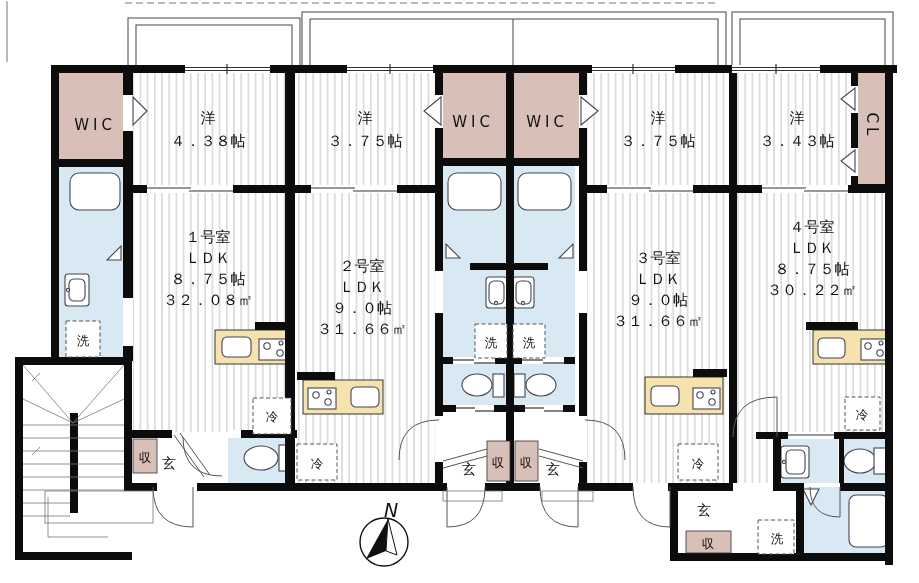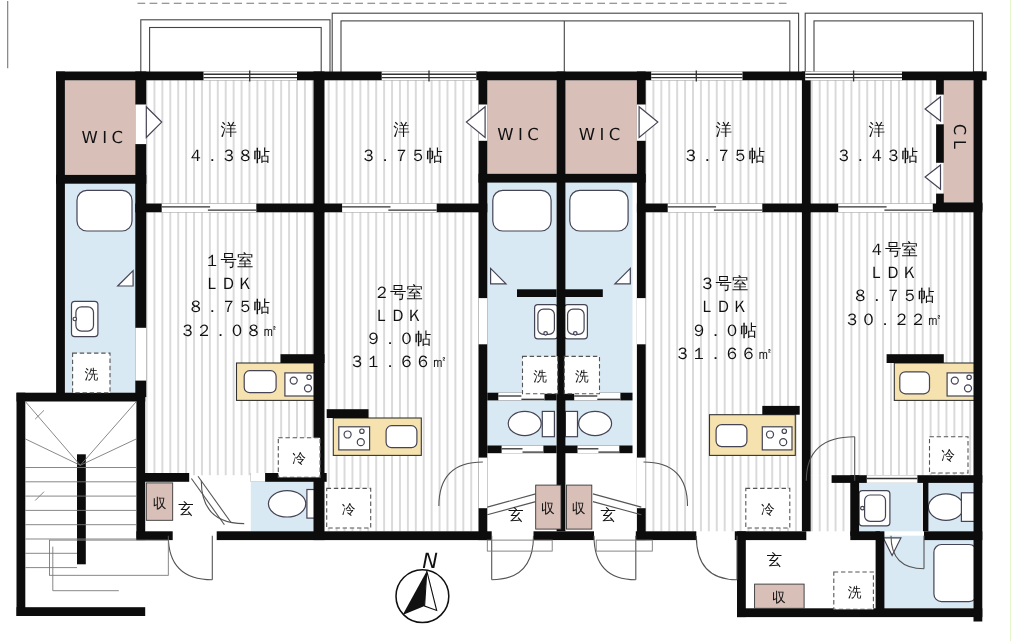--- a/index.html
+++ b/index.html
@@ -1,16 +1,16 @@
 <!DOCTYPE html>
 <html><head>
 <meta charset="utf-8">
 <style>
   html,body{margin:0;padding:0;background:#fff;}
-  .canvas{width:919px;height:583px;position:relative;background:#84cc16;overflow:hidden;}
+  .canvas{width:919px;height:583px;position:relative;background:#86efac;overflow:hidden;}
   svg{display:block;}
   text{font-family:"DejaVu Sans",sans-serif;fill:#111;}
   .t15{font-size:15px;}
   .t14{font-size:14px;}
   .t12{font-size:12.5px;}
   .wic{font-size:15px;letter-spacing:4px;}
   .wall{fill:#0c0c0c;}
   .thin{stroke:#444;stroke-width:1;fill:none;}
   .hair{stroke:#777;stroke-width:0.8;fill:none;}
   .fix{stroke:#445;stroke-width:1.1;fill:#fff;}

